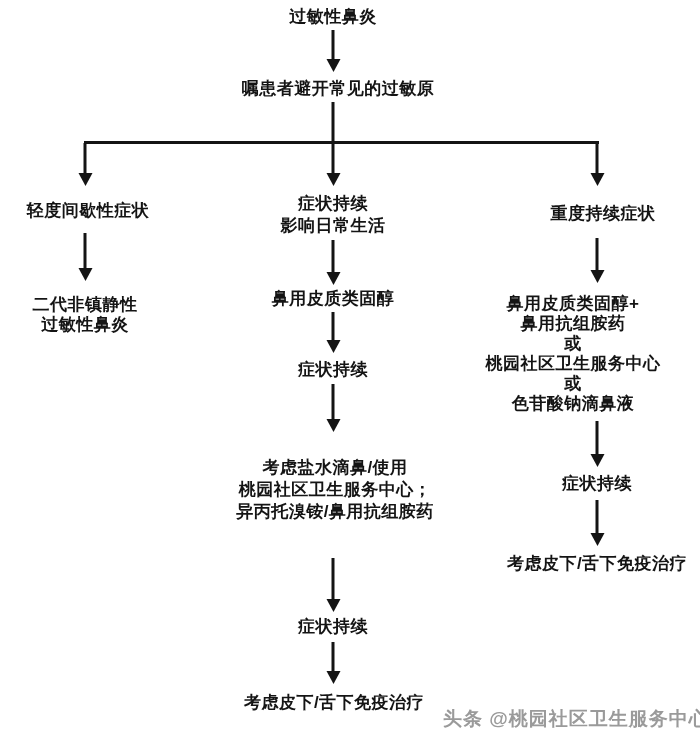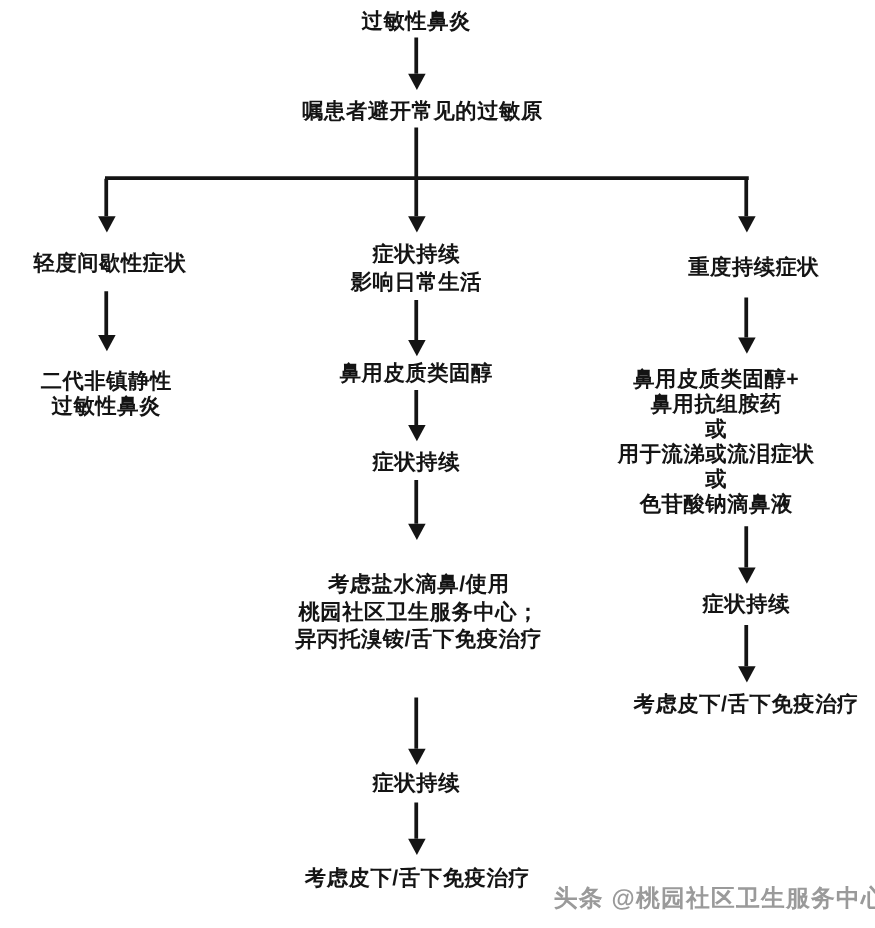--- a/index.html
+++ b/index.html
@@ -105,35 +105,35 @@
   <div class="arrow" style="left:333px;top:240px;height:32px"></div>
   <div class="node" style="left:333px;top:288px">鼻用皮质类固醇</div>
 
   <div class="arrow" style="left:333px;top:312px;height:28px"></div>
   <div class="node" style="left:333px;top:359px">症状持续</div>
 
   <div class="arrow" style="left:333px;top:384px;height:35px"></div>
   <div class="node lh22" style="left:335px;top:457px">
     <span class="ln">考虑盐水滴鼻/使用</span>
     <span class="ln">桃园社区卫生服务中心；</span>
-    <span class="ln">异丙托溴铵/舌下免疫治疗</span>
+    <span class="ln">异丙托溴铵/鼻用抗组胺药</span>
   </div>
 
   <div class="arrow" style="left:333px;top:558px;height:41px"></div>
   <div class="node" style="left:333px;top:616px">症状持续</div>
 
   <div class="arrow" style="left:333px;top:642px;height:29px"></div>
   <div class="node" style="left:334px;top:692px">考虑皮下/舌下免疫治疗</div>
 
   <div class="arrow" style="left:597px;top:238px;height:32px"></div>
   <div class="node lh20" style="left:573px;top:294px">
     <span class="ln">鼻用皮质类固醇+</span>
     <span class="ln">鼻用抗组胺药</span>
     <span class="ln">或</span>
-    <span class="ln">用于流涕或流泪症状</span>
+    <span class="ln">桃园社区卫生服务中心</span>
     <span class="ln">或</span>
     <span class="ln">色苷酸钠滴鼻液</span>
   </div>
 
   <div class="arrow" style="left:597px;top:421px;height:33px"></div>
   <div class="node" style="left:597px;top:473px">症状持续</div>
 
   <div class="arrow" style="left:597px;top:500px;height:33px"></div>
   <div class="node" style="left:597px;top:553px">考虑皮下/舌下免疫治疗</div>
 

